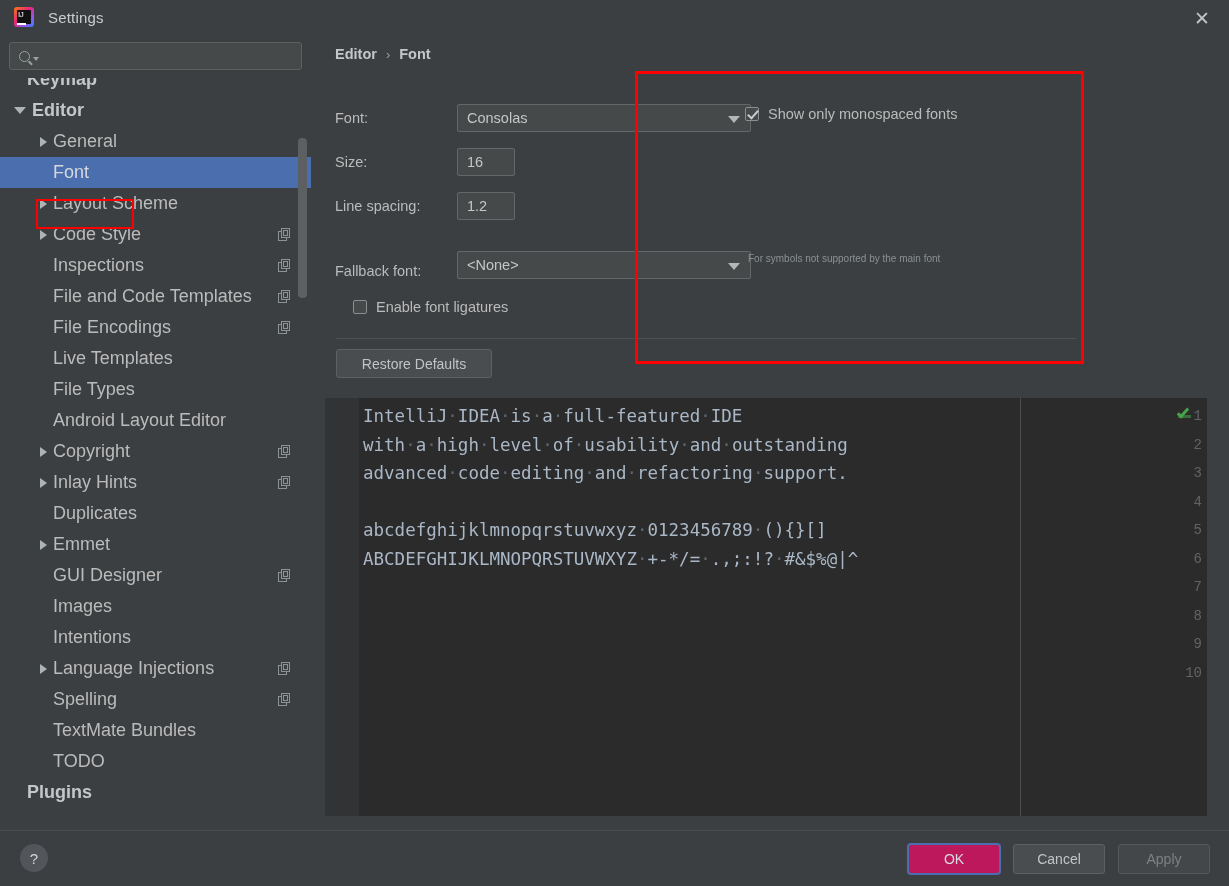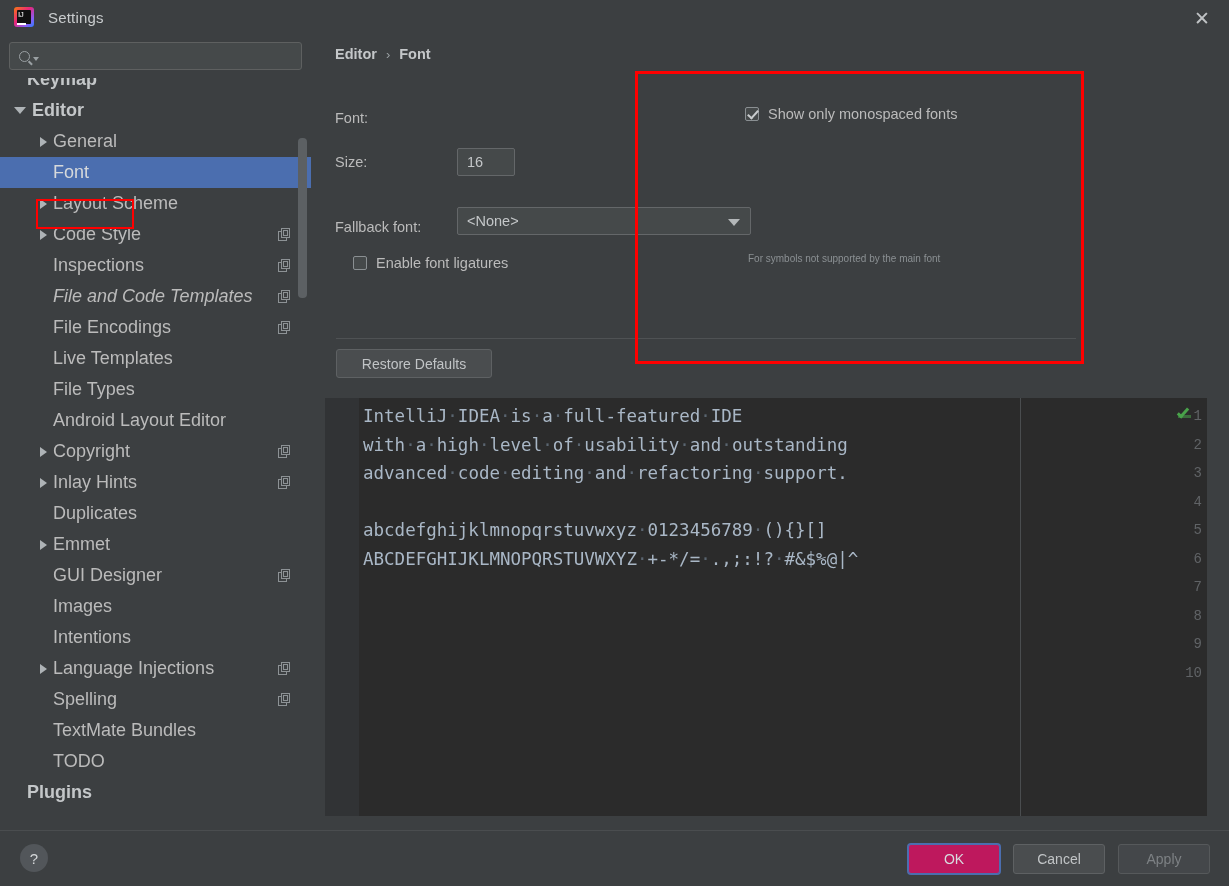--- a/index.html
+++ b/index.html
@@ -319,21 +319,21 @@
           <div class="tnode" style="position: absolute; top: 172px; left: 0px; width: 311px;">
             <span style="width: 40px; flex: 0 0 auto;"></span>
             <span class="arrow hidden"></span>
             <span class="label">Inspections</span>
             <span class="copy-ic">
               <span class="b1"></span>
               <span class="b2"></span>
               <span class="b2i"></span>
             </span>
           </div>
-          <div class="tnode" style="position: absolute; top: 203px; left: 0px; width: 311px; font-style: italic;">
+          <div class="tnode" style="position: absolute; top: 203px; left: 0px; width: 311px;">
             <span style="width: 40px; flex: 0 0 auto;"></span>
             <span class="arrow hidden"></span>
             <span class="label">File and Code Templates</span>
             <span class="copy-ic">
               <span class="b1"></span>
               <span class="b2"></span>
               <span class="b2i"></span>
             </span>
           </div>
           <div class="tnode" style="position: absolute; top: 234px; left: 0px; width: 311px;">
@@ -458,29 +458,39 @@
   <div class="content">
     <div class="breadcrumb">
       <span>Editor</span>
       <span class="sep">›</span>
       <span>Font</span>
     </div>
 
     <div class="form">
       <div class="row">
         <div class="lbl">Font:</div>
+        <div class="combo">
+          <span class="val">Consolas</span>
+          <span class="caret"></span>
+        </div>
       </div>
 
       <div class="row">
         <div class="lbl">Size:</div>
         <div class="textfield">
           <span class="val">16</span>
         </div>
       </div>
 
+      <div class="row">
+        <div class="lbl">Line spacing:</div>
+        <div class="textfield">
+          <span class="val">1.2</span>
+        </div>
+      </div>
 
       <div class="row" style="height:59px;align-items:flex-end;padding-bottom:8px;">
         <div class="lbl">Fallback font:</div>
         <div class="combo">
           <span class="val">&lt;None&gt;</span>
           <span class="caret"></span>
         </div>
       </div>
 
       <div class="row" style="height:40px;">

